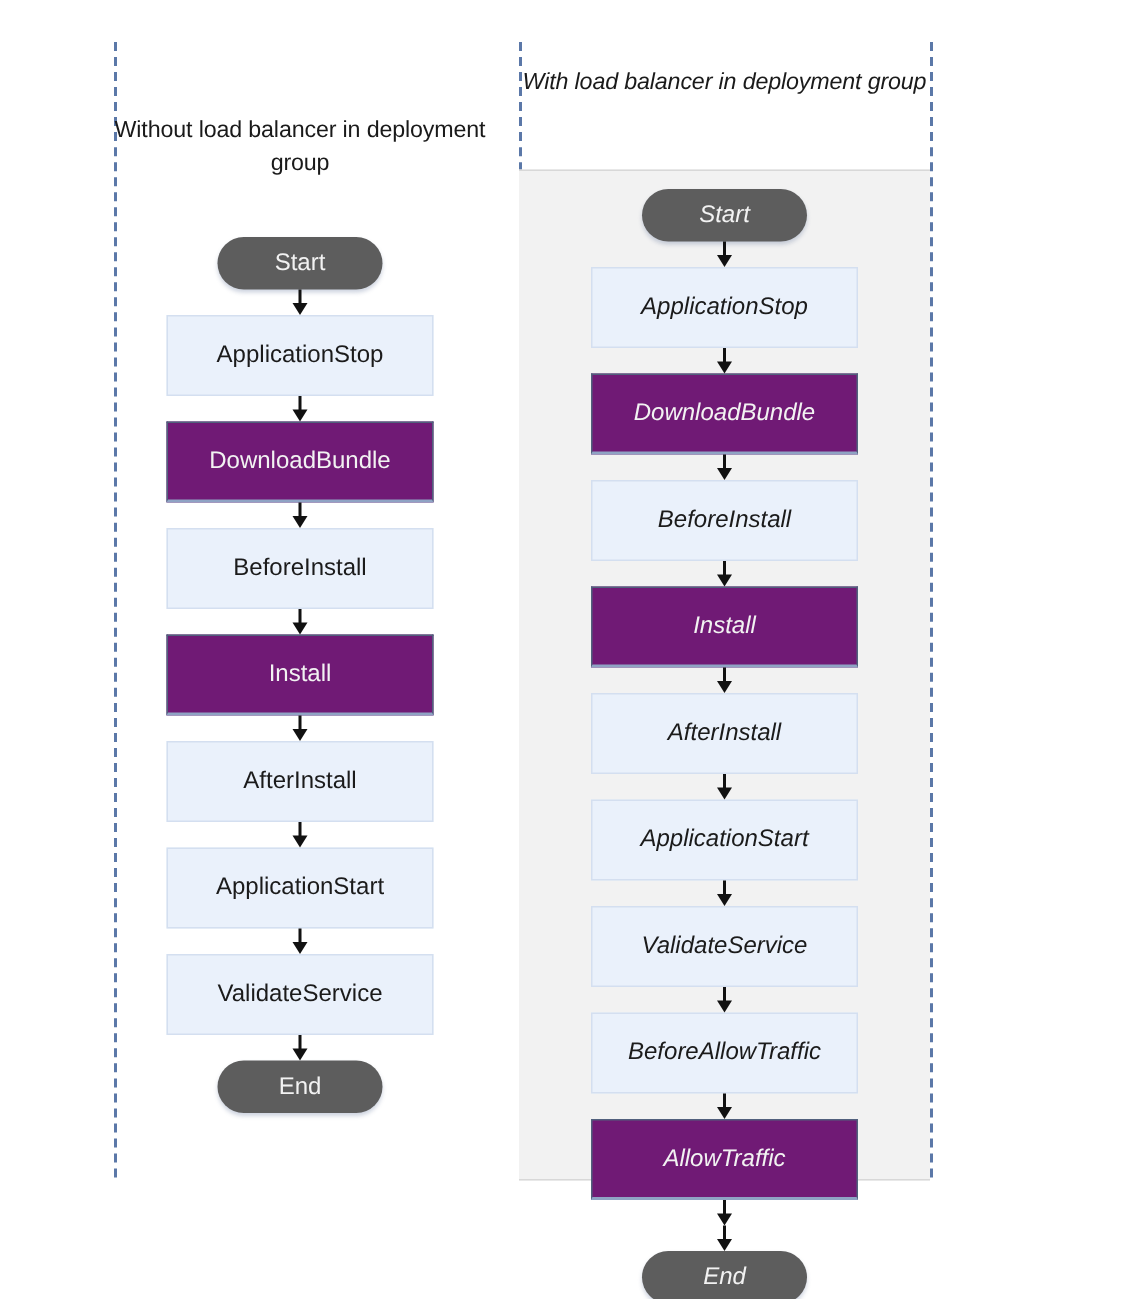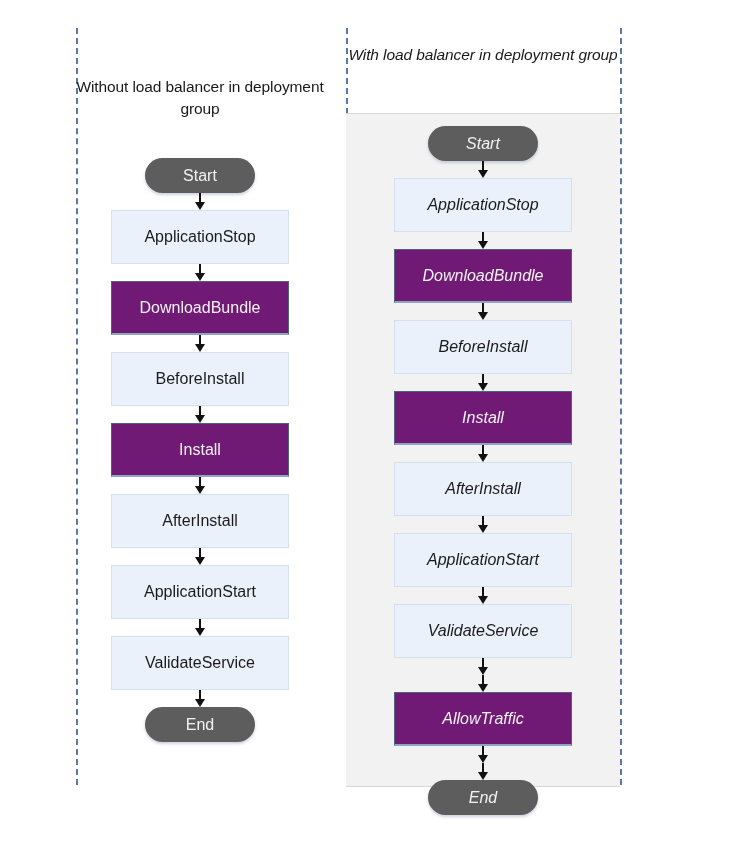--- a/index.html
+++ b/index.html
@@ -240,20 +240,21 @@
         <div class="node-step light">ApplicationStart</div>
         <div class="connector">
           <div class="shaft"></div>
           <div class="head"></div>
         </div>
         <div class="node-step light">ValidateService</div>
         <div class="connector">
           <div class="shaft"></div>
           <div class="head"></div>
         </div>
+        <div class="node-step light">BeforeAllowTraffic</div>
         <div class="connector">
           <div class="shaft"></div>
           <div class="head"></div>
         </div>
         <div class="node-step dark">AllowTraffic</div>
         <div class="connector">
           <div class="shaft"></div>
           <div class="head"></div>
         </div>
         <div class="connector">

